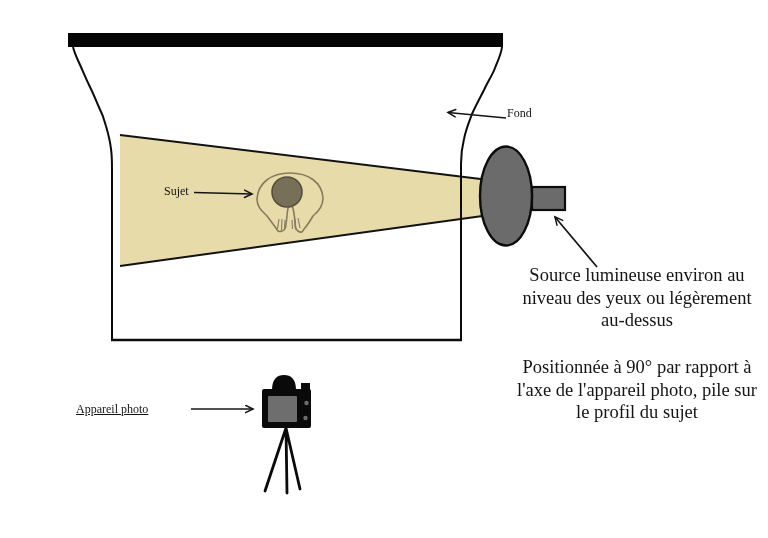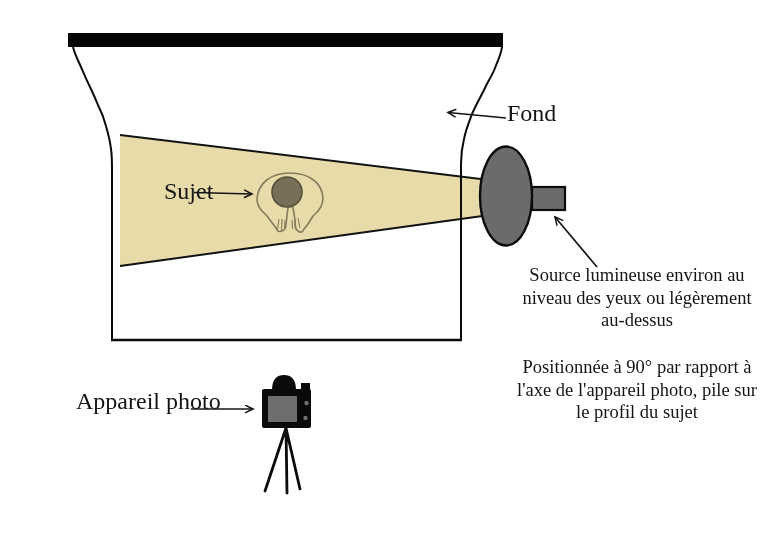--- a/index.html
+++ b/index.html
@@ -8,21 +8,21 @@
     width: 768px;
     height: 538px;
     background: #ffffff;
     overflow: hidden;
     font-family: "Liberation Serif", "DejaVu Serif", serif;
     color: #141414;
   }
   .artwork { position: absolute; left: 0; top: 0; }
   .label {
     position: absolute;
-    font-size: 24px;
+    font-size: 12px;
     line-height: 22.5px;
     white-space: nowrap;
     color: #141414;
   }
   .annotation {
     position: absolute;
     width: 280px;
     text-align: center;
     font-size: 18.5px;
     line-height: 22.5px;
@@ -97,21 +97,21 @@
     <path d="M 194,192.5 L 252,194" fill="none" stroke="#141414" stroke-width="1.7" marker-end="url(#arrowhead)"></path>
     <path d="M 506,118 L 448,112.5" fill="none" stroke="#141414" stroke-width="1.7" marker-end="url(#arrowhead)"></path>
     <path d="M 597,267 L 555,217" fill="none" stroke="#141414" stroke-width="1.7" marker-end="url(#arrowhead)"></path>
     <path d="M 191,409 L 253,409" fill="none" stroke="#141414" stroke-width="1.7" marker-end="url(#arrowhead)"></path>
   </svg>
 
   <div class="label" style="left:164px; top:180px;">Sujet</div>
 
   <div class="label" style="left:507px; top:102px;">Fond</div>
 
-  <div class="label" style="left:76px; top:390px;">Appareil photo</div>
+  <div class="label" style="left:76px; top:398px;text-decoration:underline;">Appareil photo</div>
 
   <div class="annotation" style="left:497px; top:264px;">
     <div>Source lumineuse environ au</div>
     <div>niveau des yeux ou légèrement</div>
     <div>au-dessus</div>
   </div>
 
   <div class="annotation" style="left:497px; top:356px;">
     <div>Positionnée à 90° par rapport à</div>
     <div>l'axe de l'appareil photo, pile sur</div>

